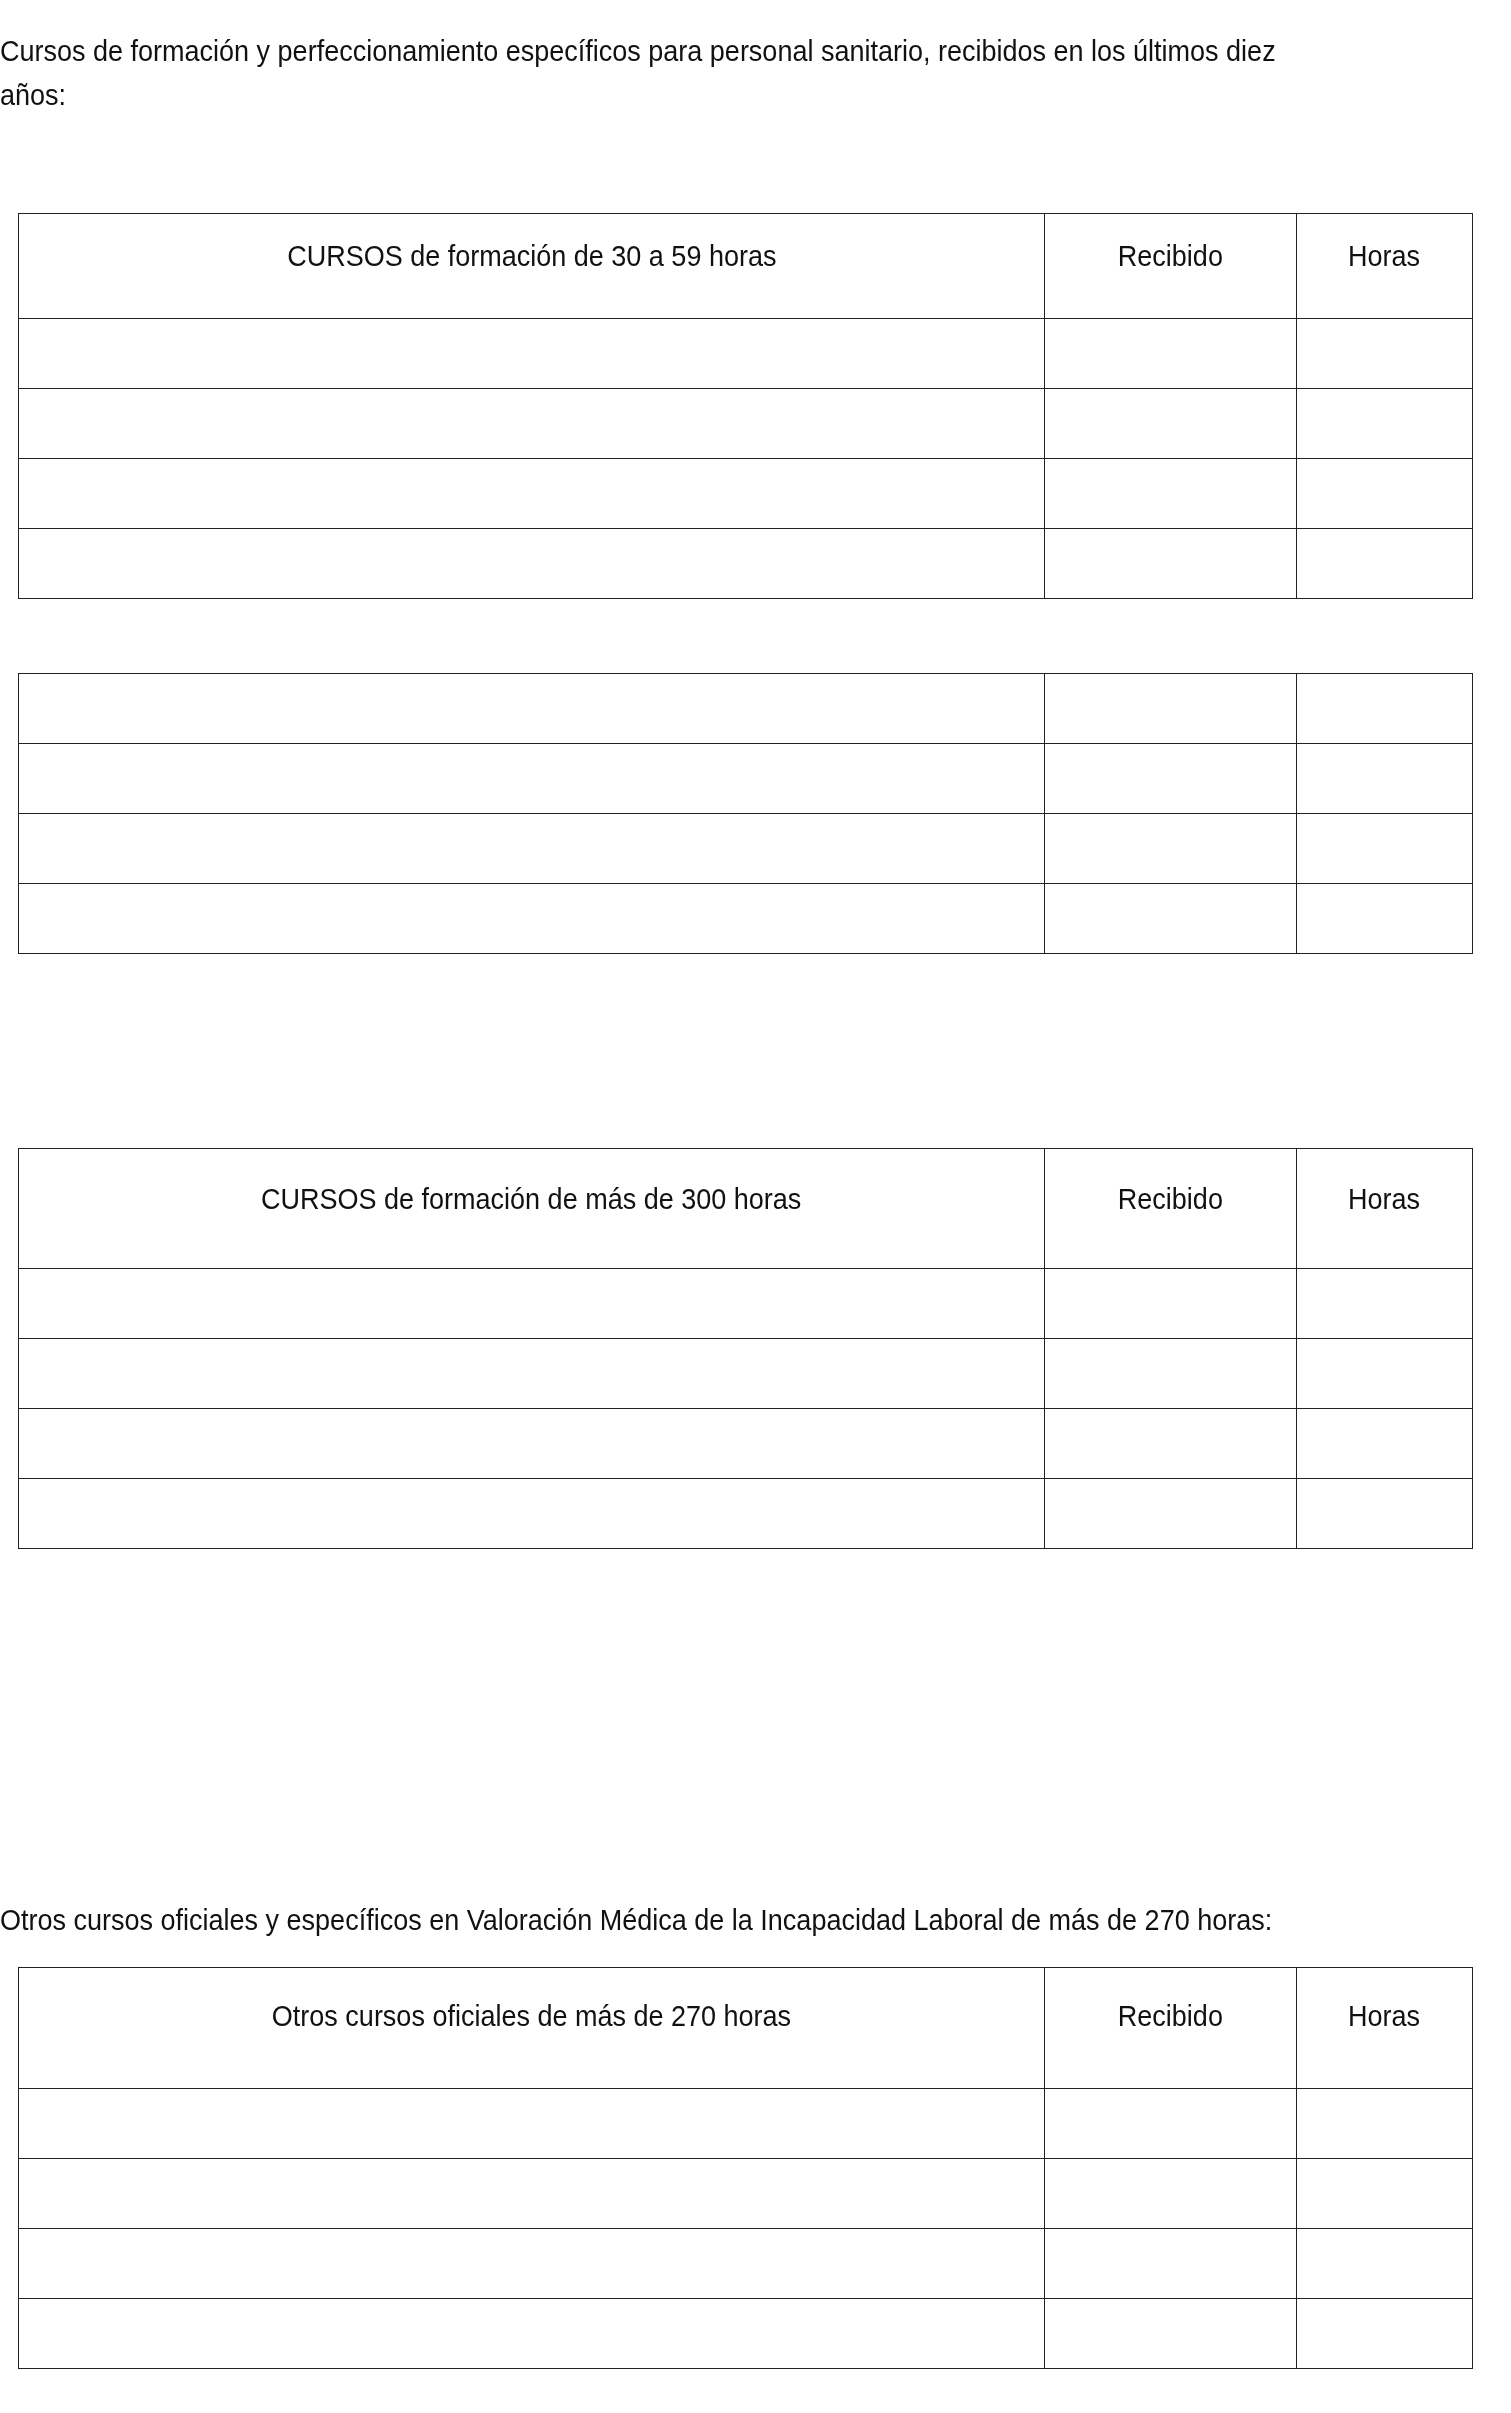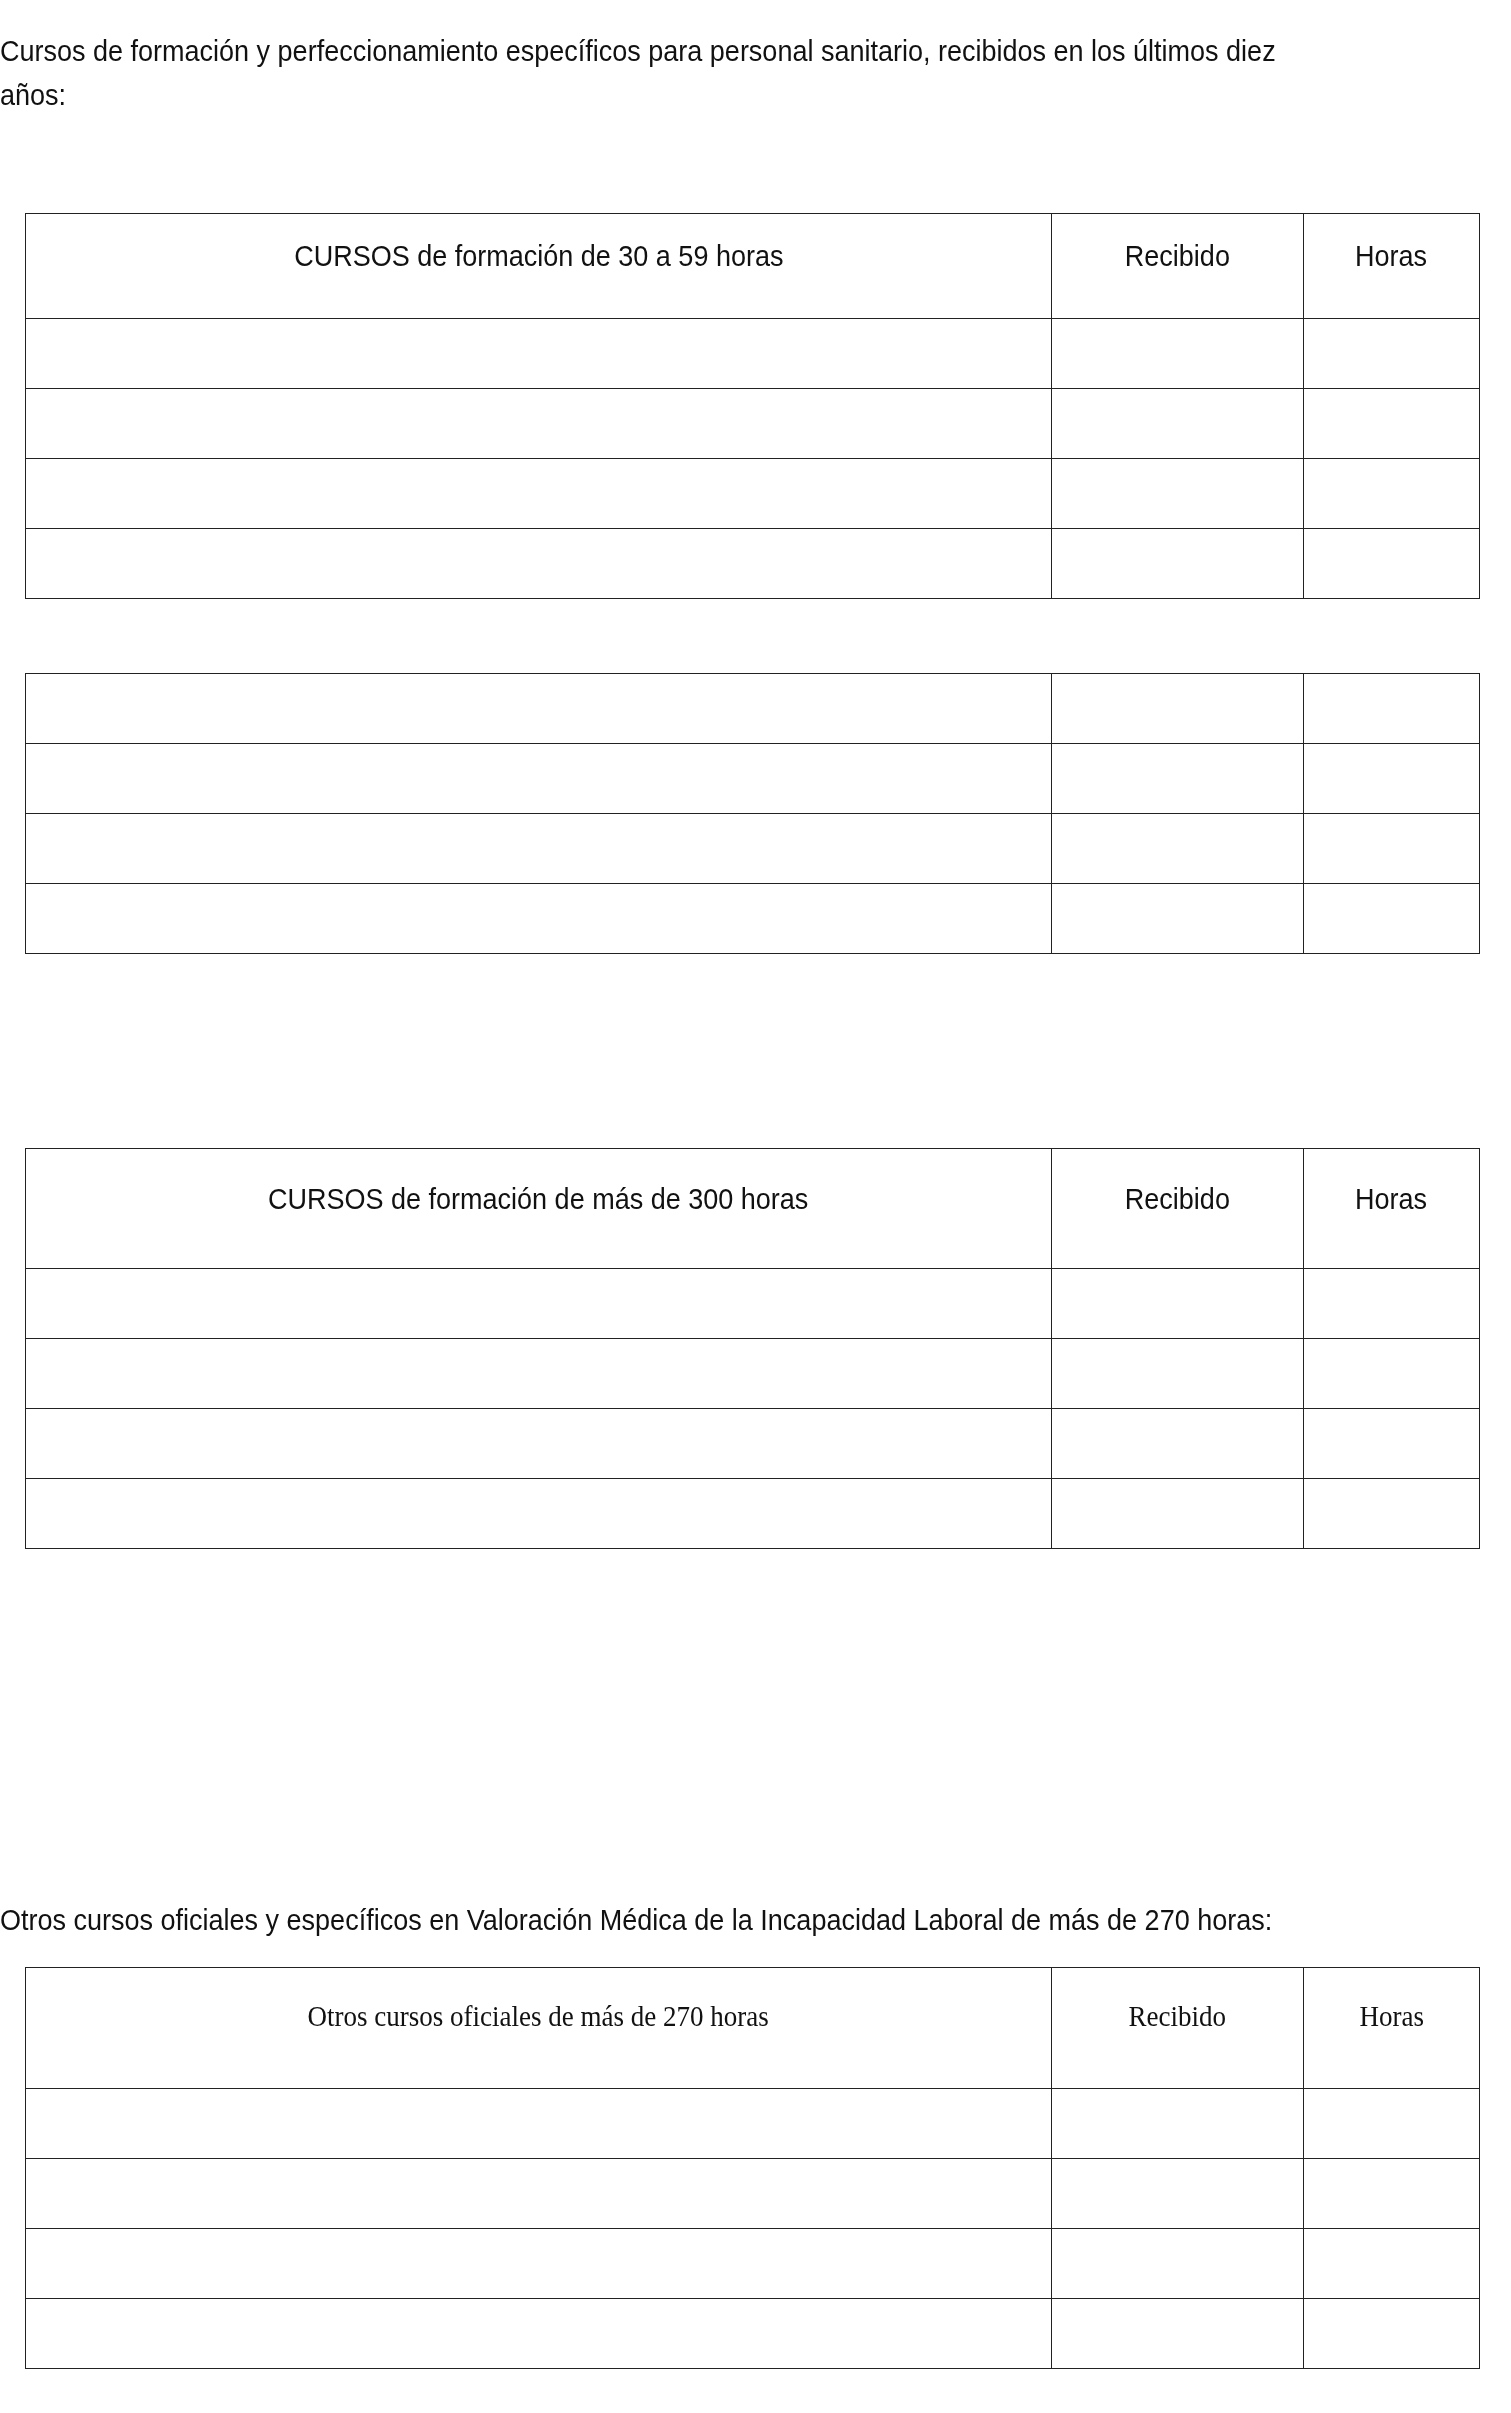--- a/index.html
+++ b/index.html
@@ -20,21 +20,21 @@
     left: 0;
     height: 43px;
     line-height: 35px;
     font-size: 30px;
     white-space: nowrap;
     transform: scaleX(0.9);
     transform-origin: left top;
   }
   .form-table {
     position: absolute;
-    left: 25px;
+    left: 18px;
     width: 1454px;
     border-collapse: collapse;
     table-layout: fixed;
     padding-left: 12px;
   }
   .form-table td, .form-table th {
     border: 1.7px solid #222222;
     padding: 0;
     font-weight: normal;
     vertical-align: top;
@@ -157,21 +157,21 @@
   <tr>
     <td></td>
     <td></td>
     <td></td>
   </tr>
 </tbody>
   </table>
 
 <div class="para-line" style="top:1902px;">Otros cursos oficiales y específicos en Valoración Médica de la Incapacidad Laboral de más de 270 horas:</div>
 
-<table class="form-table" style="top:1967px;font-family:Liberation Serif, serif;">
+<table class="form-table" style="top:1967px;">
   <colgroup>
       <col class="col-name">
       <col class="col-recv">
       <col class="col-hours">
     </colgroup>
   <tbody>
       <tr>
     <th style="height:121px; padding-top:30px; box-sizing:border-box;"><span class="hdr-text">Otros cursos oficiales de más de 270 horas</span></th>
     <th style="padding-top:30px;"><span class="hdr-text">Recibido</span></th>
     <th style="padding-top:30px;"><span class="hdr-text">Horas</span></th>

